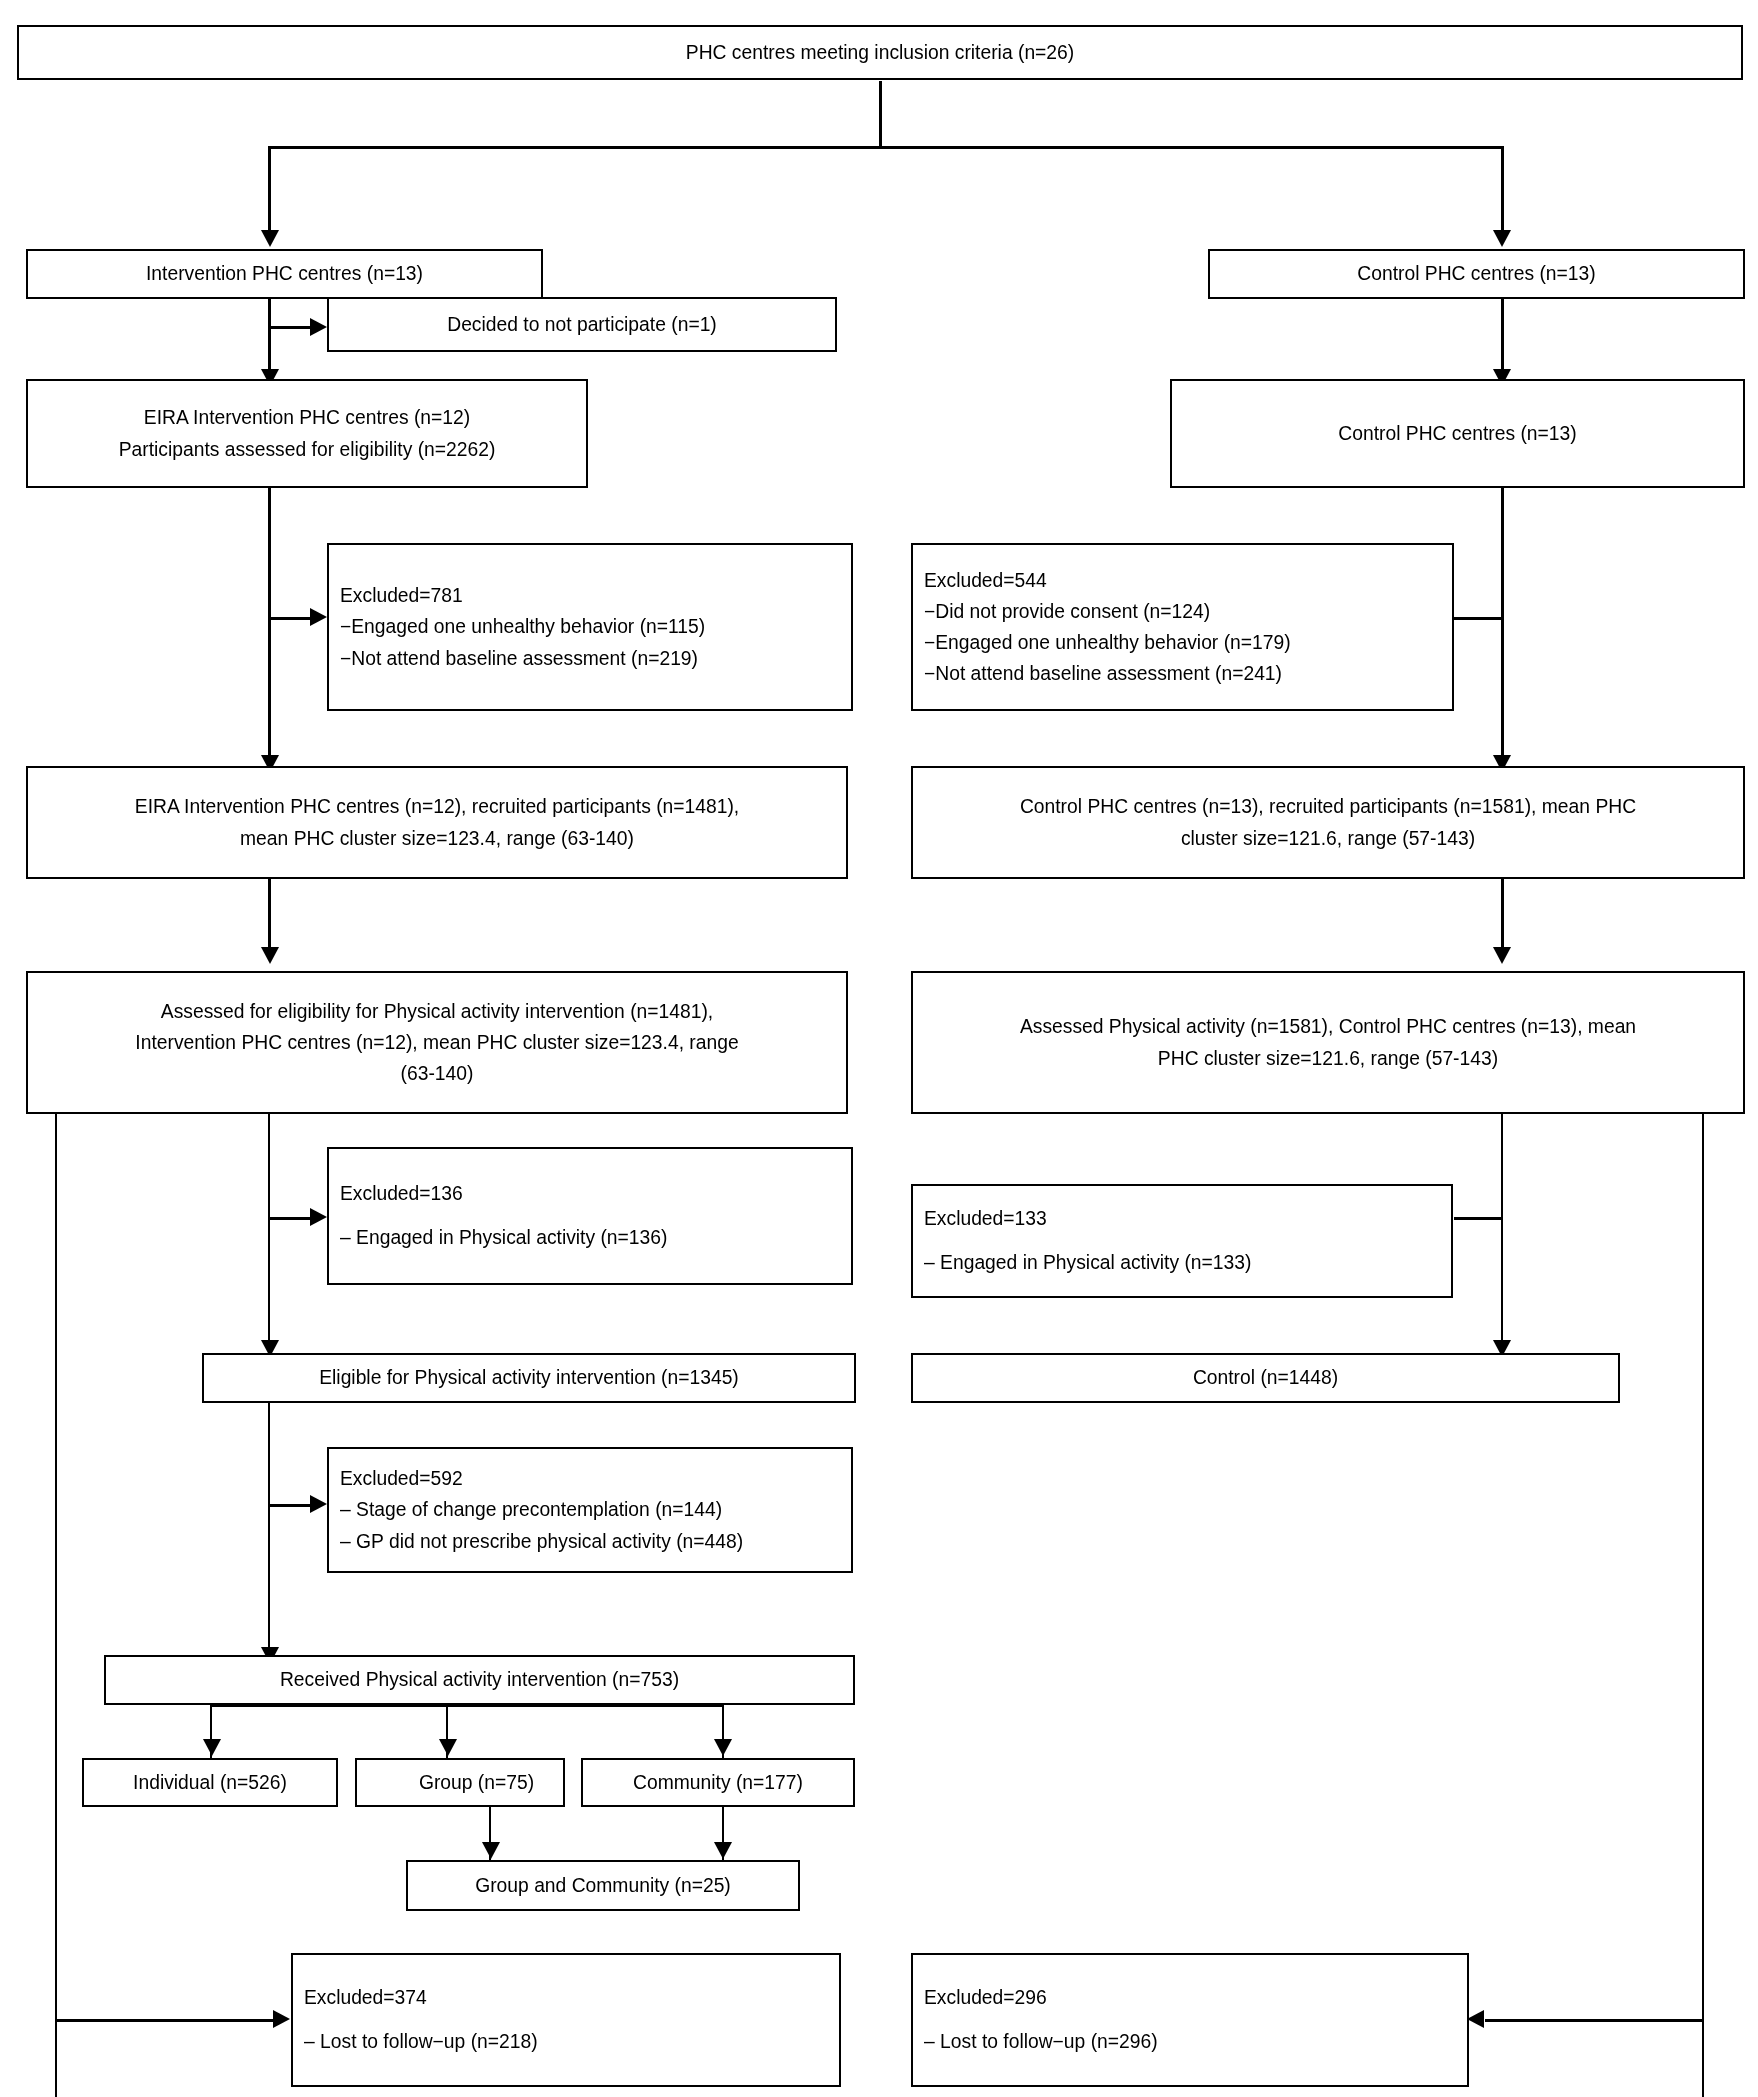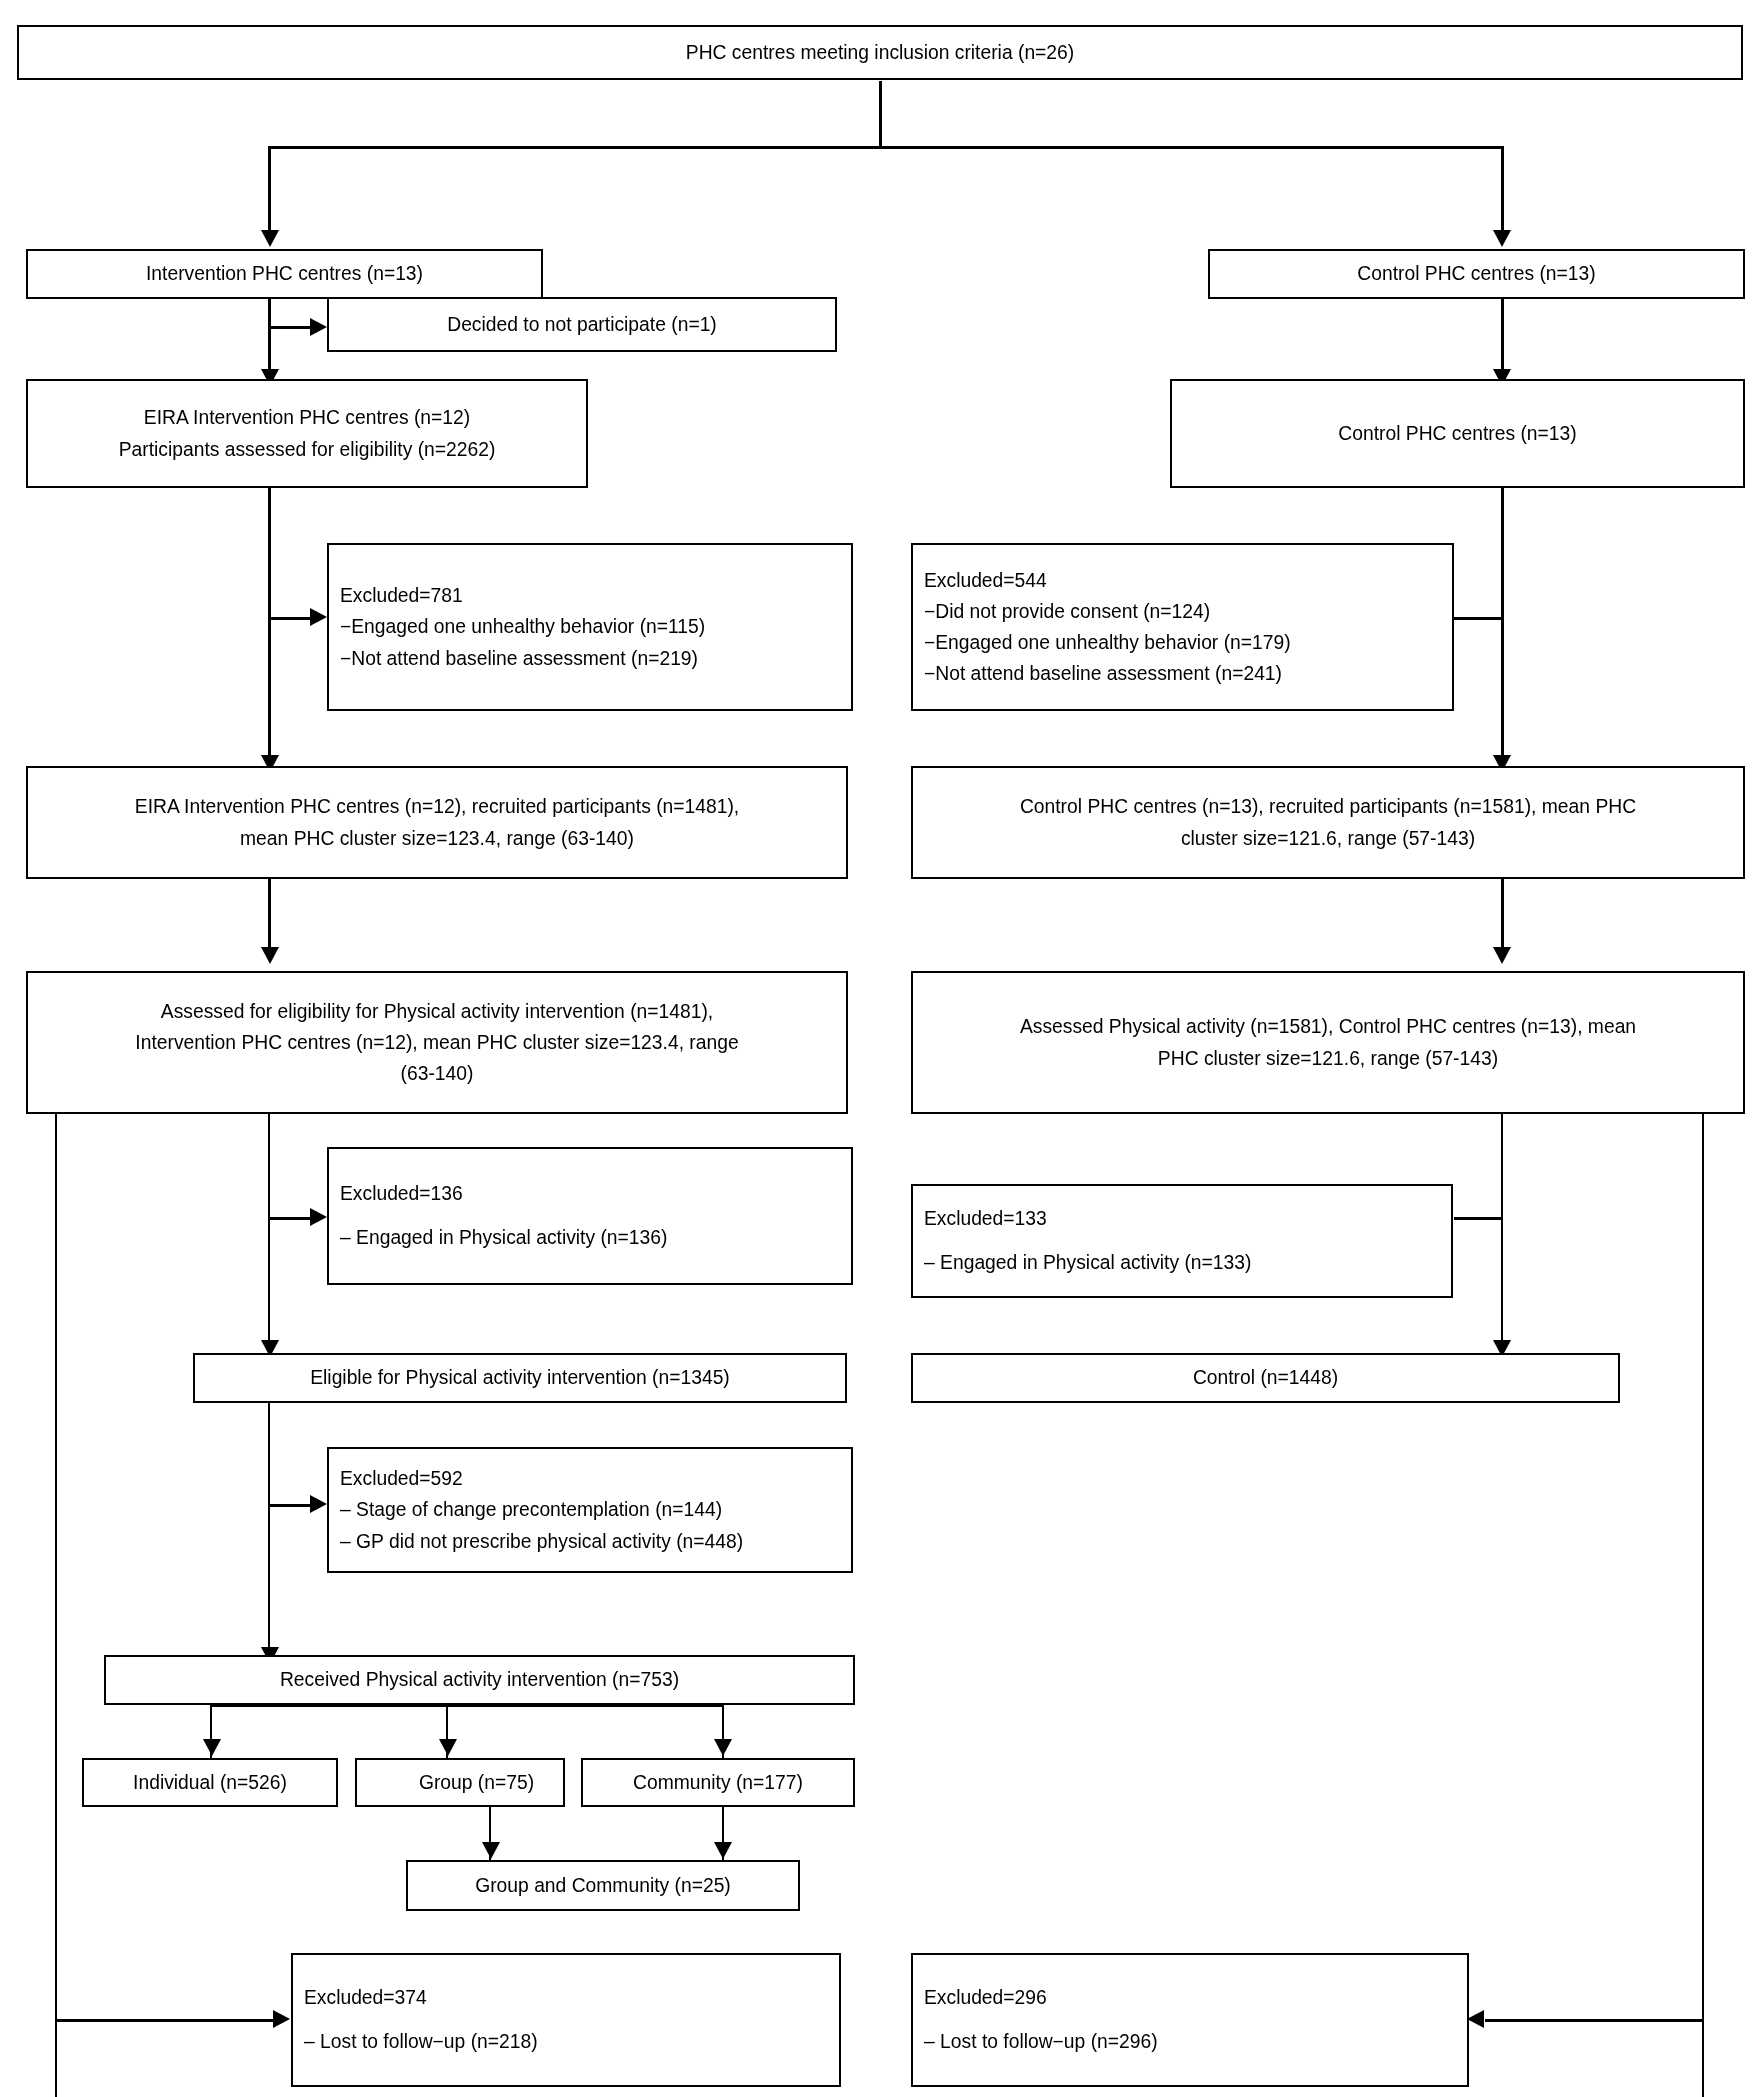--- a/index.html
+++ b/index.html
@@ -195,21 +195,21 @@
   <div class="arw arw-left" style="left:1436px; top:1208px;"></div>
 
   <div class="box tl" style="left:911px; top:1147px; width:542px; height:114px;margin-top:37px;">
     <span class="inner">
       <div>Excluded=133</div>
       <div style="height:12.6px"></div>
       <div>–  Engaged in Physical activity (n=133)</div>
     </span>
   </div>
 
-  <div class="box" style="left:193px; top:1353px; width:654px; height:50px;">
+  <div class="box" style="left:202px; top:1353px; width:654px; height:50px;">
     <span class="inner">Eligible for Physical activity intervention (n=1345)</span>
   </div>
 
   <div class="box" style="left:911px; top:1353px; width:709px; height:50px;">
     <span class="inner">Control (n=1448)</span>
   </div>
 
   <div class="ln vline" style="left:268px; top:1403px; width:1.7px; height:260px;"></div>
   <div class="arw arw-down" style="left:261px; top:1647px;"></div>
 

